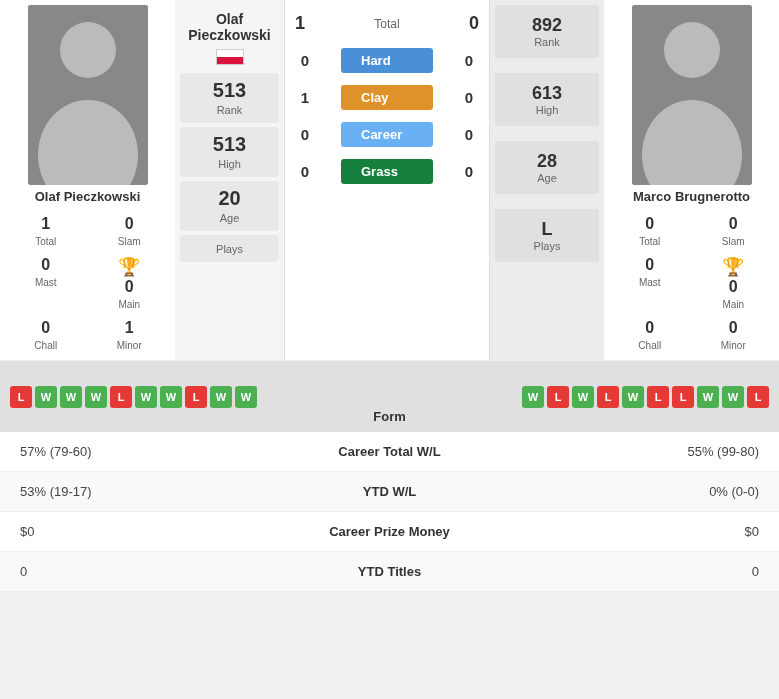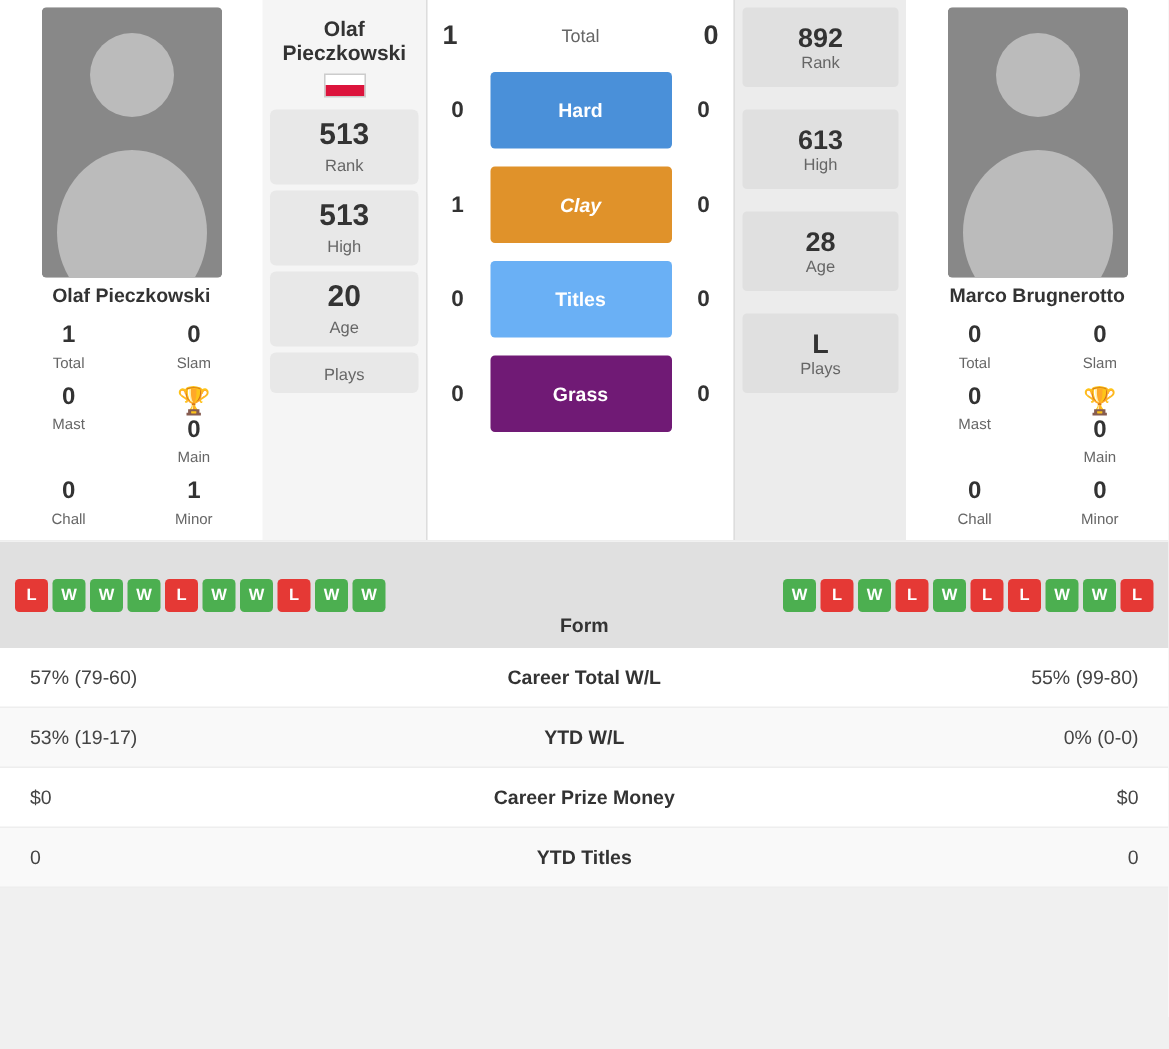--- a/index.html
+++ b/index.html
@@ -96,28 +96,27 @@
       font-weight: bold;
       width: 20px;
       text-align: center;
     }
 
     .court-btn {
       color: #fff;
       font-weight: bold;
       font-size: 13px;
       border-radius: 3px;
-      padding: 18px 20px;
-      text-align: center;
-      width: 121px;
+      padding: 5px 20px;
+      width: 92px;
     }
     .court-btn.hard { background: #4a90d9; }
-    .court-btn.clay { background: #e0922a; font-style: italic; }
+    .court-btn.clay { background: #e0922a; }
     .court-btn.indoor { background: #6ab0f5; }
-    .court-btn.grass { background: #701a75; }
+    .court-btn.grass { background: #15803d; }
 
     
     .form-section {
       background: #e0e0e0;
       padding: 8px 10px;
       display: flex;
       align-items: center;
       gap: 5px;
     }
 
@@ -339,21 +338,21 @@
         </div>
 
         <div class="court-row">
           <span class="court-score">1</span>
           <div class="court-btn clay">Clay</div>
           <span class="court-score">0</span>
         </div>
 
         <div class="court-row">
           <span class="court-score">0</span>
-          <div class="court-btn indoor">Titles</div>
+          <div class="court-btn indoor">Career</div>
           <span class="court-score">0</span>
         </div>
 
         <div class="court-row">
           <span class="court-score">0</span>
           <div class="court-btn grass">Grass</div>
           <span class="court-score">0</span>
         </div>
       </div>
 

